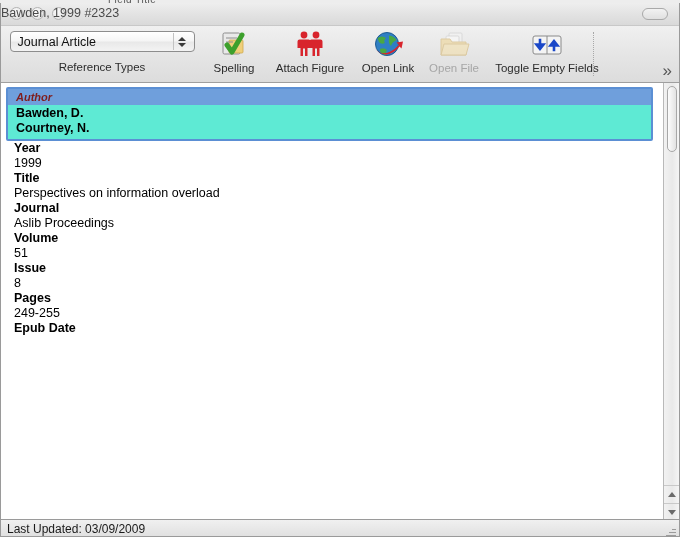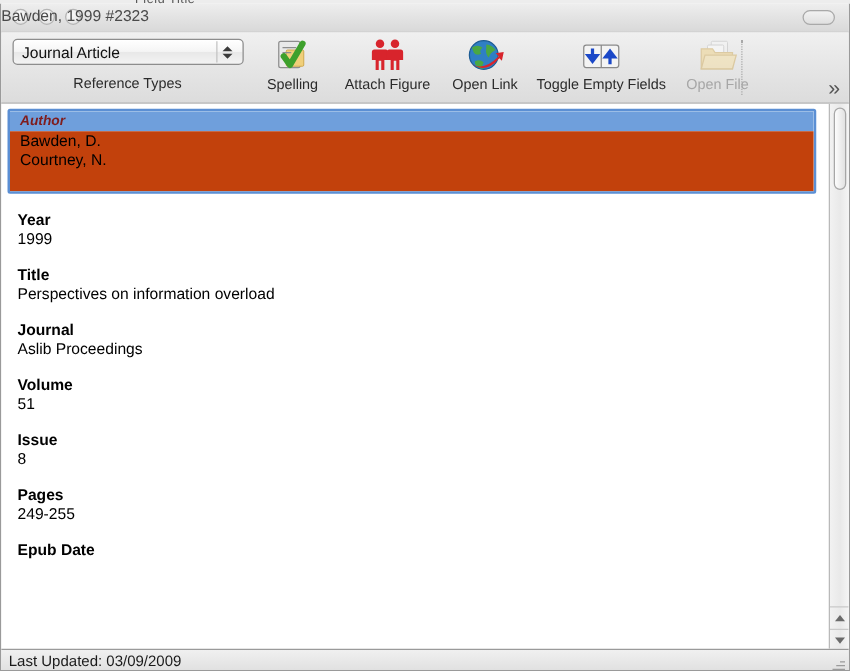--- a/index.html
+++ b/index.html
@@ -206,32 +206,32 @@
   }
   .author-head {
     background: #6f9fdc;
     color: #7f1d1d;
     font-weight: bold;
     font-size: 11px;
     padding: 2px 0 2px 8px;
     font-style: italic;
   }
   .author-body {
-    background: #c2410c;
-    padding: 1px 0 17px 8px;
+    background: #5eead4;
+    padding: 1px 0 3px 8px;
+    font-weight: bold;
   }
   .author-body div {
     font-size: 12.5px;
     color: #000000;
     line-height: 15px;
   }
 
   .field {
     padding: 0 0 0 13px;
-    margin-top: 14px;
   }
   .field-label {
     font-size: 12.5px;
     font-weight: bold;
     color: #000000;
     line-height: 15px;
   }
   .field-value {
     font-size: 12.5px;
     color: #000000;
@@ -375,44 +375,44 @@
             <circle cx="15" cy="14" r="11.5" fill="#2f7fc4" stroke="#1d5c94" stroke-width="1"></circle>
             <path d="M5.5 8 Q10 5 14 8 Q11 11 13 13 Q9 15 7 12 Z" fill="#4aa843"></path>
             <path d="M17 5.5 Q22 6 24.5 10 Q20 12 19 16 Q16 13 17 9 Z" fill="#4aa843"></path>
             <path d="M8 19 Q12 17 15 20 Q13 23 15 25 Q10 25 8 21 Z" fill="#4aa843"></path>
             <path d="M3 19 Q13 29 27 15 L24.5 12.5 L31 11.5 L29.5 18.5 L27.5 16.5 Q15 31 3 19 Z" fill="#d8242c"></path>
           </svg>
         </div>
         <div class="tb-label">Open Link</div>
       </div>
 
+      <div class="tb-item disabled" style="width:66px">
+        <div class="tb-glyph">
+          <svg width="32" height="30" viewBox="0 0 32 30">
+            <rect x="11" y="3" width="13" height="10" rx="1" fill="#f6f6f6" stroke="#b6b6b6" stroke-width="0.8"></rect>
+            <rect x="8" y="6" width="13" height="9" rx="1" fill="#ffffff" stroke="#b6b6b6" stroke-width="0.8"></rect>
+            <path d="M3 9 L12 9 L14 12 L28 12 L28 25 L3 25 Z" fill="#f0cf7a" stroke="#cda54c" stroke-width="1"></path>
+            <path d="M3 25 L6 14 L31 14 L28 25 Z" fill="#f7dd99" stroke="#cda54c" stroke-width="1"></path>
+          </svg>
+        </div>
+        <div class="tb-label">Open File</div>
+      </div>
+
       <div class="tb-item" style="width:120px">
         <div class="tb-glyph">
           <svg width="46" height="30" viewBox="0 0 46 30">
             <rect x="9" y="6" width="28" height="18" rx="2" fill="#f4f4f4" stroke="#8a8a8a" stroke-width="1"></rect>
             <line x1="23" y1="6" x2="23" y2="24" stroke="#8a8a8a" stroke-width="1"></line>
             <path d="M16 10 L16 16 M16 19 L12.5 14.5 L19.5 14.5 Z" stroke="#1b48c8" stroke-width="2.6" fill="#1b48c8" stroke-linecap="square"></path>
             <path d="M30 20 L30 14 M30 11 L26.5 15.5 L33.5 15.5 Z" stroke="#1b48c8" stroke-width="2.6" fill="#1b48c8" stroke-linecap="square"></path>
           </svg>
         </div>
         <div class="tb-label">Toggle Empty Fields</div>
       </div>
 
-      <div class="tb-item disabled" style="width:66px">
-        <div class="tb-glyph">
-          <svg width="32" height="30" viewBox="0 0 32 30">
-            <rect x="11" y="3" width="13" height="10" rx="1" fill="#f6f6f6" stroke="#b6b6b6" stroke-width="0.8"></rect>
-            <rect x="8" y="6" width="13" height="9" rx="1" fill="#ffffff" stroke="#b6b6b6" stroke-width="0.8"></rect>
-            <path d="M3 9 L12 9 L14 12 L28 12 L28 25 L3 25 Z" fill="#f0cf7a" stroke="#cda54c" stroke-width="1"></path>
-            <path d="M3 25 L6 14 L31 14 L28 25 Z" fill="#f7dd99" stroke="#cda54c" stroke-width="1"></path>
-          </svg>
-        </div>
-        <div class="tb-label">Open File</div>
-      </div>
-
     </div>
     <div class="tb-sep"></div>
     <div class="overflow-chevron">»</div>
   </div>
 
   <div class="content-wrap">
     <div class="fields">
 
       <div class="author-block">
         <div class="author-head">Author</div>

